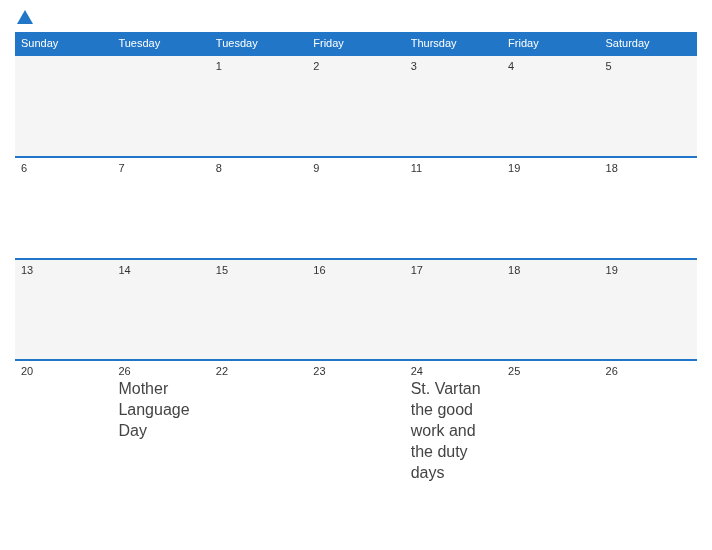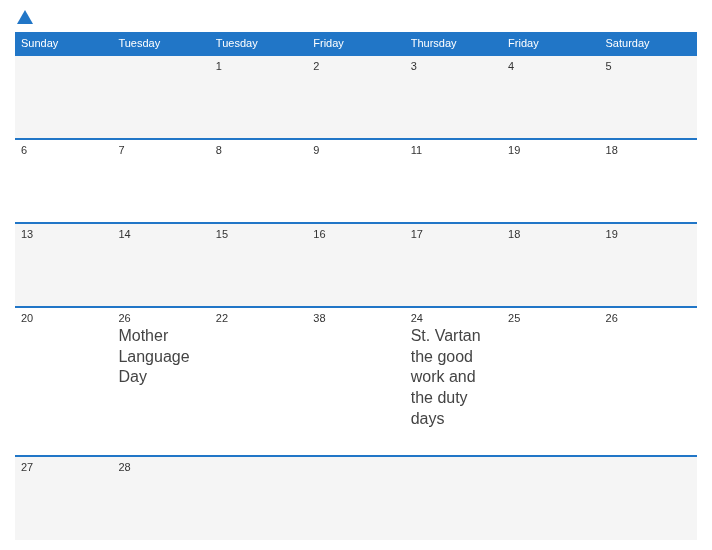--- a/index.html
+++ b/index.html
@@ -217,38 +217,25 @@
         </tr>
         <tr>
           <td>
             <span class="day-number">20</span>
           </td>
           <td><span class="day-number">26</span><span class="day-event">Mother Language Day</span></td>
           <td>
             <span class="day-number">22</span>
           </td>
           <td>
-            <span class="day-number">38</span>
+            <span class="day-number">23</span>
           </td>
           <td><span class="day-number">24</span><span class="day-event">St. Vartan the good work and the duty days</span></td>
           <td>
             <span class="day-number">25</span>
           </td>
           <td>
             <span class="day-number">26</span>
           </td>
-        </tr>
-        <tr>
-          <td>
-            <span class="day-number">27</span>
-          </td>
-          <td>
-            <span class="day-number">28</span>
-          </td>
-          <td class="empty-cell"></td>
-          <td class="empty-cell"></td>
-          <td class="empty-cell"></td>
-          <td class="empty-cell"></td>
-          <td class="empty-cell"></td>
         </tr>
       </tbody>
   </table>
 </div>
 
 </body></html>

